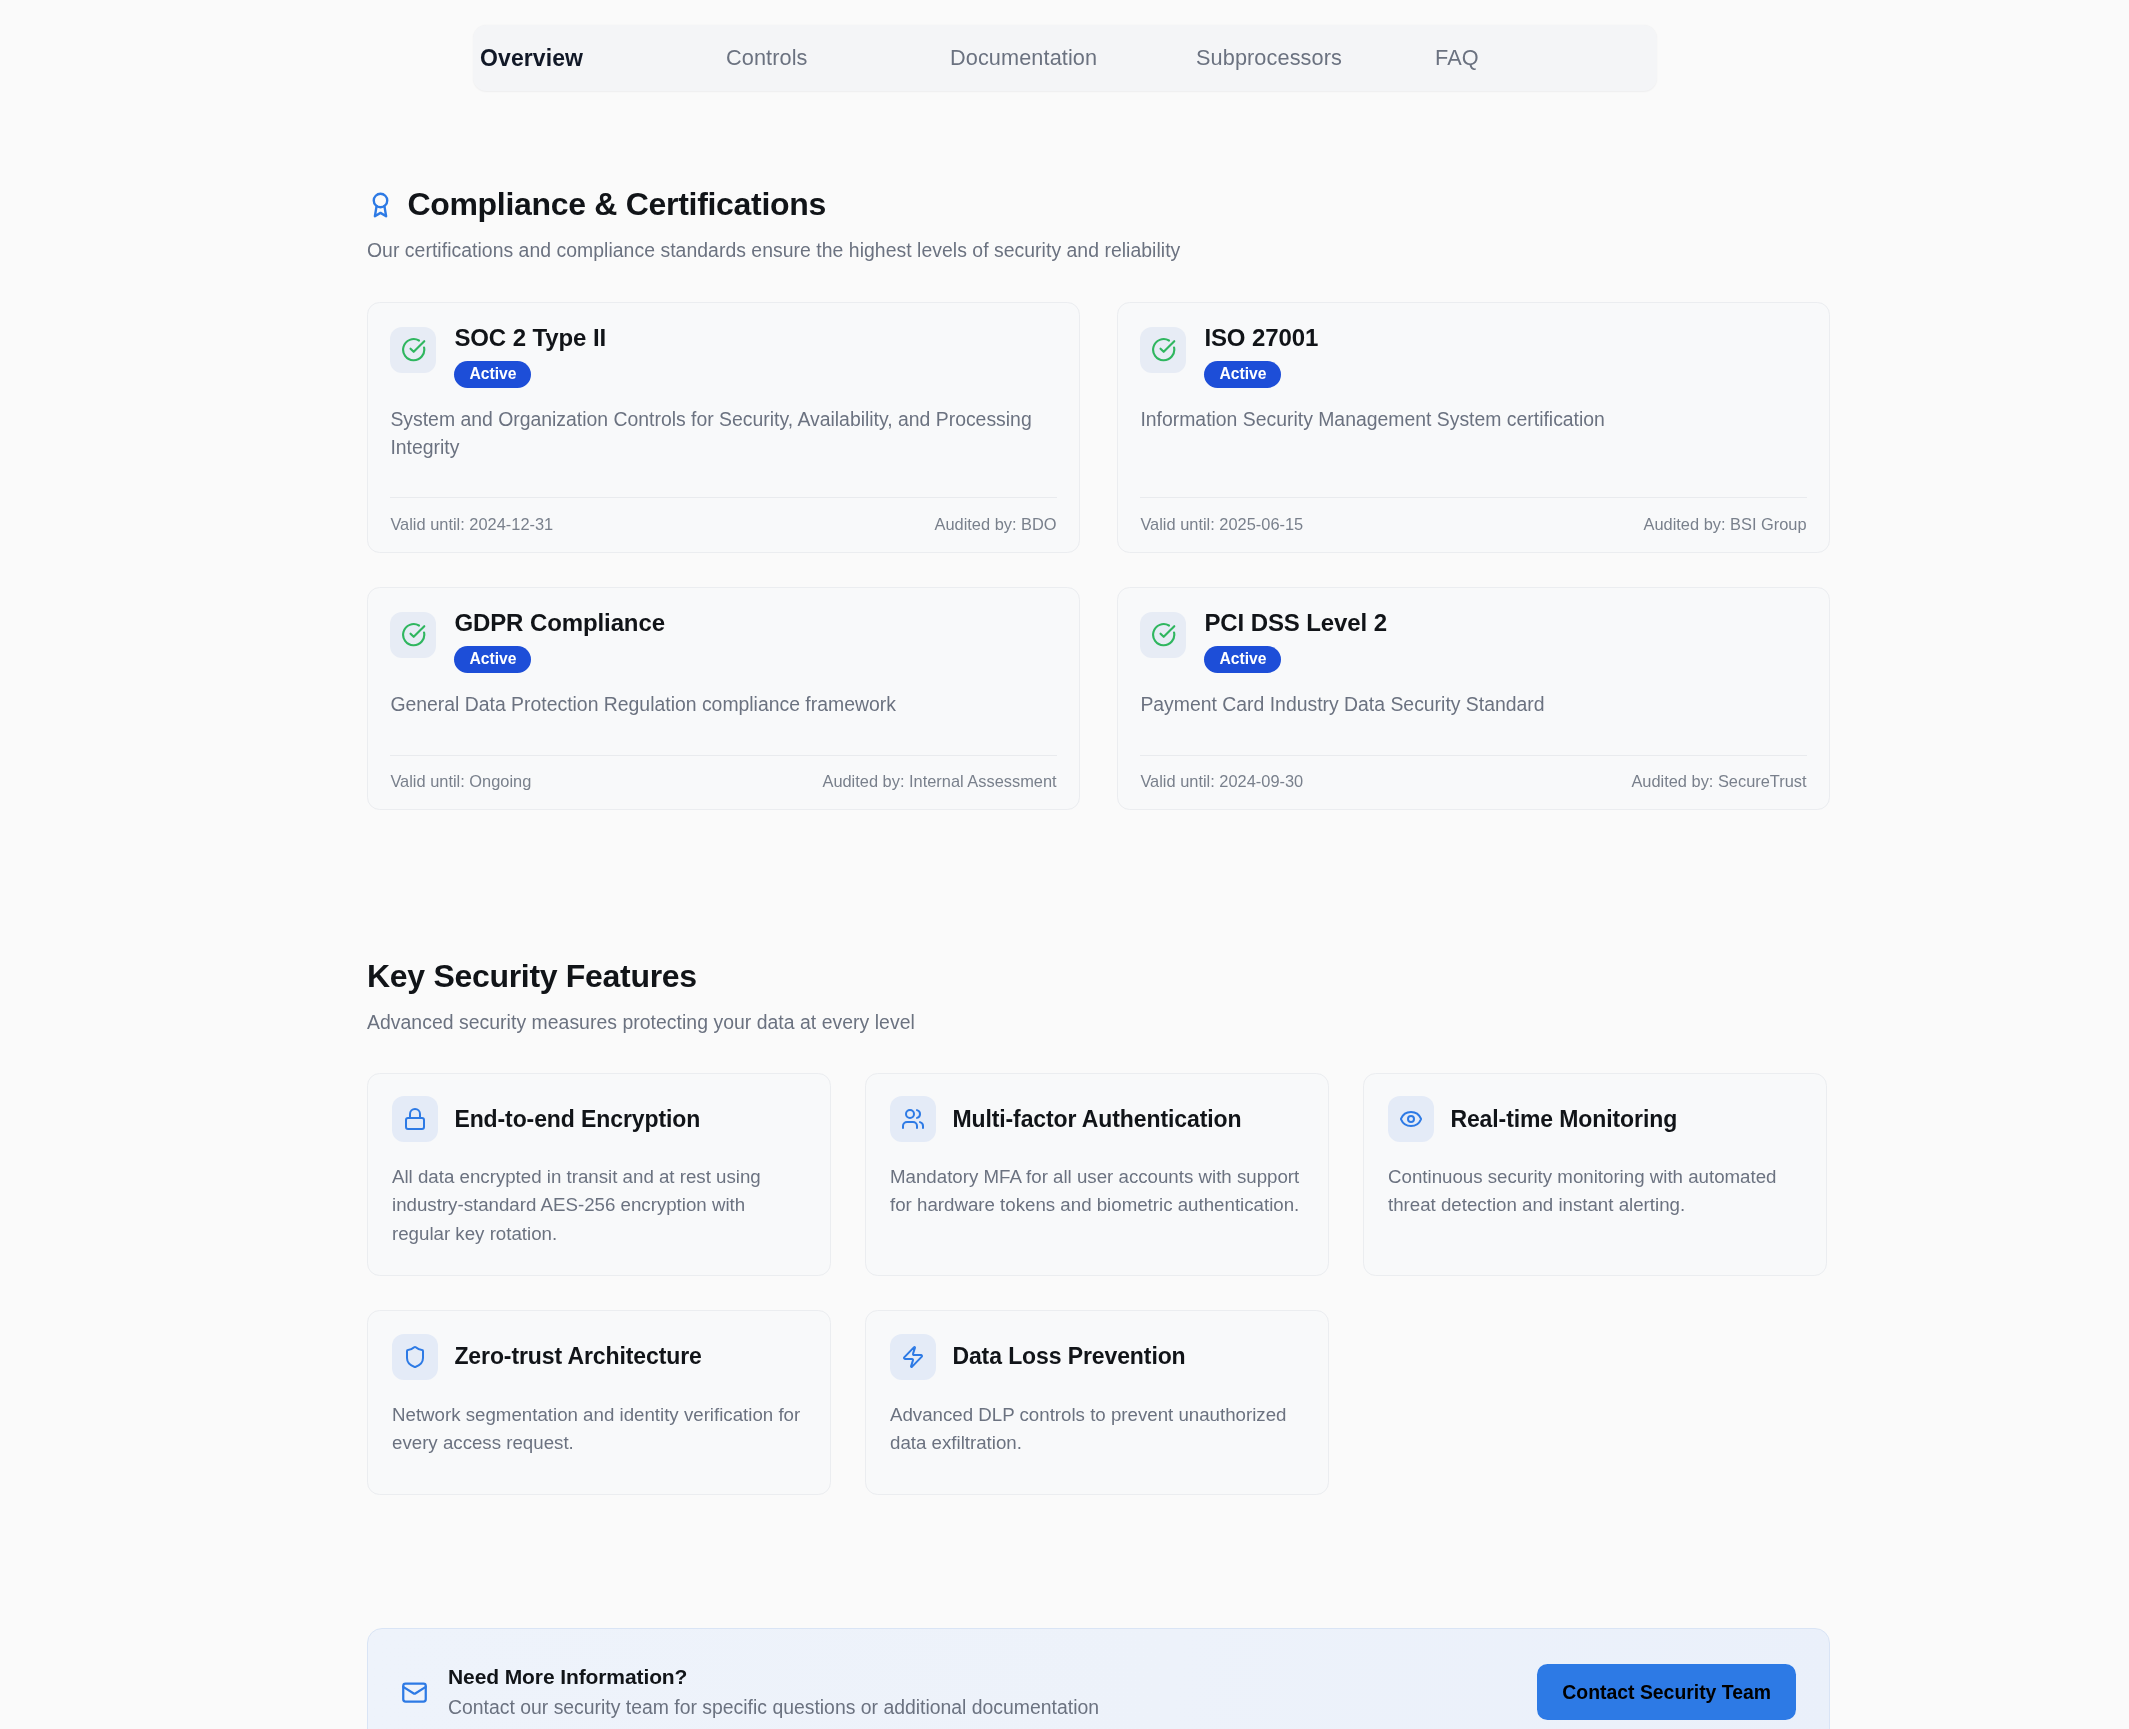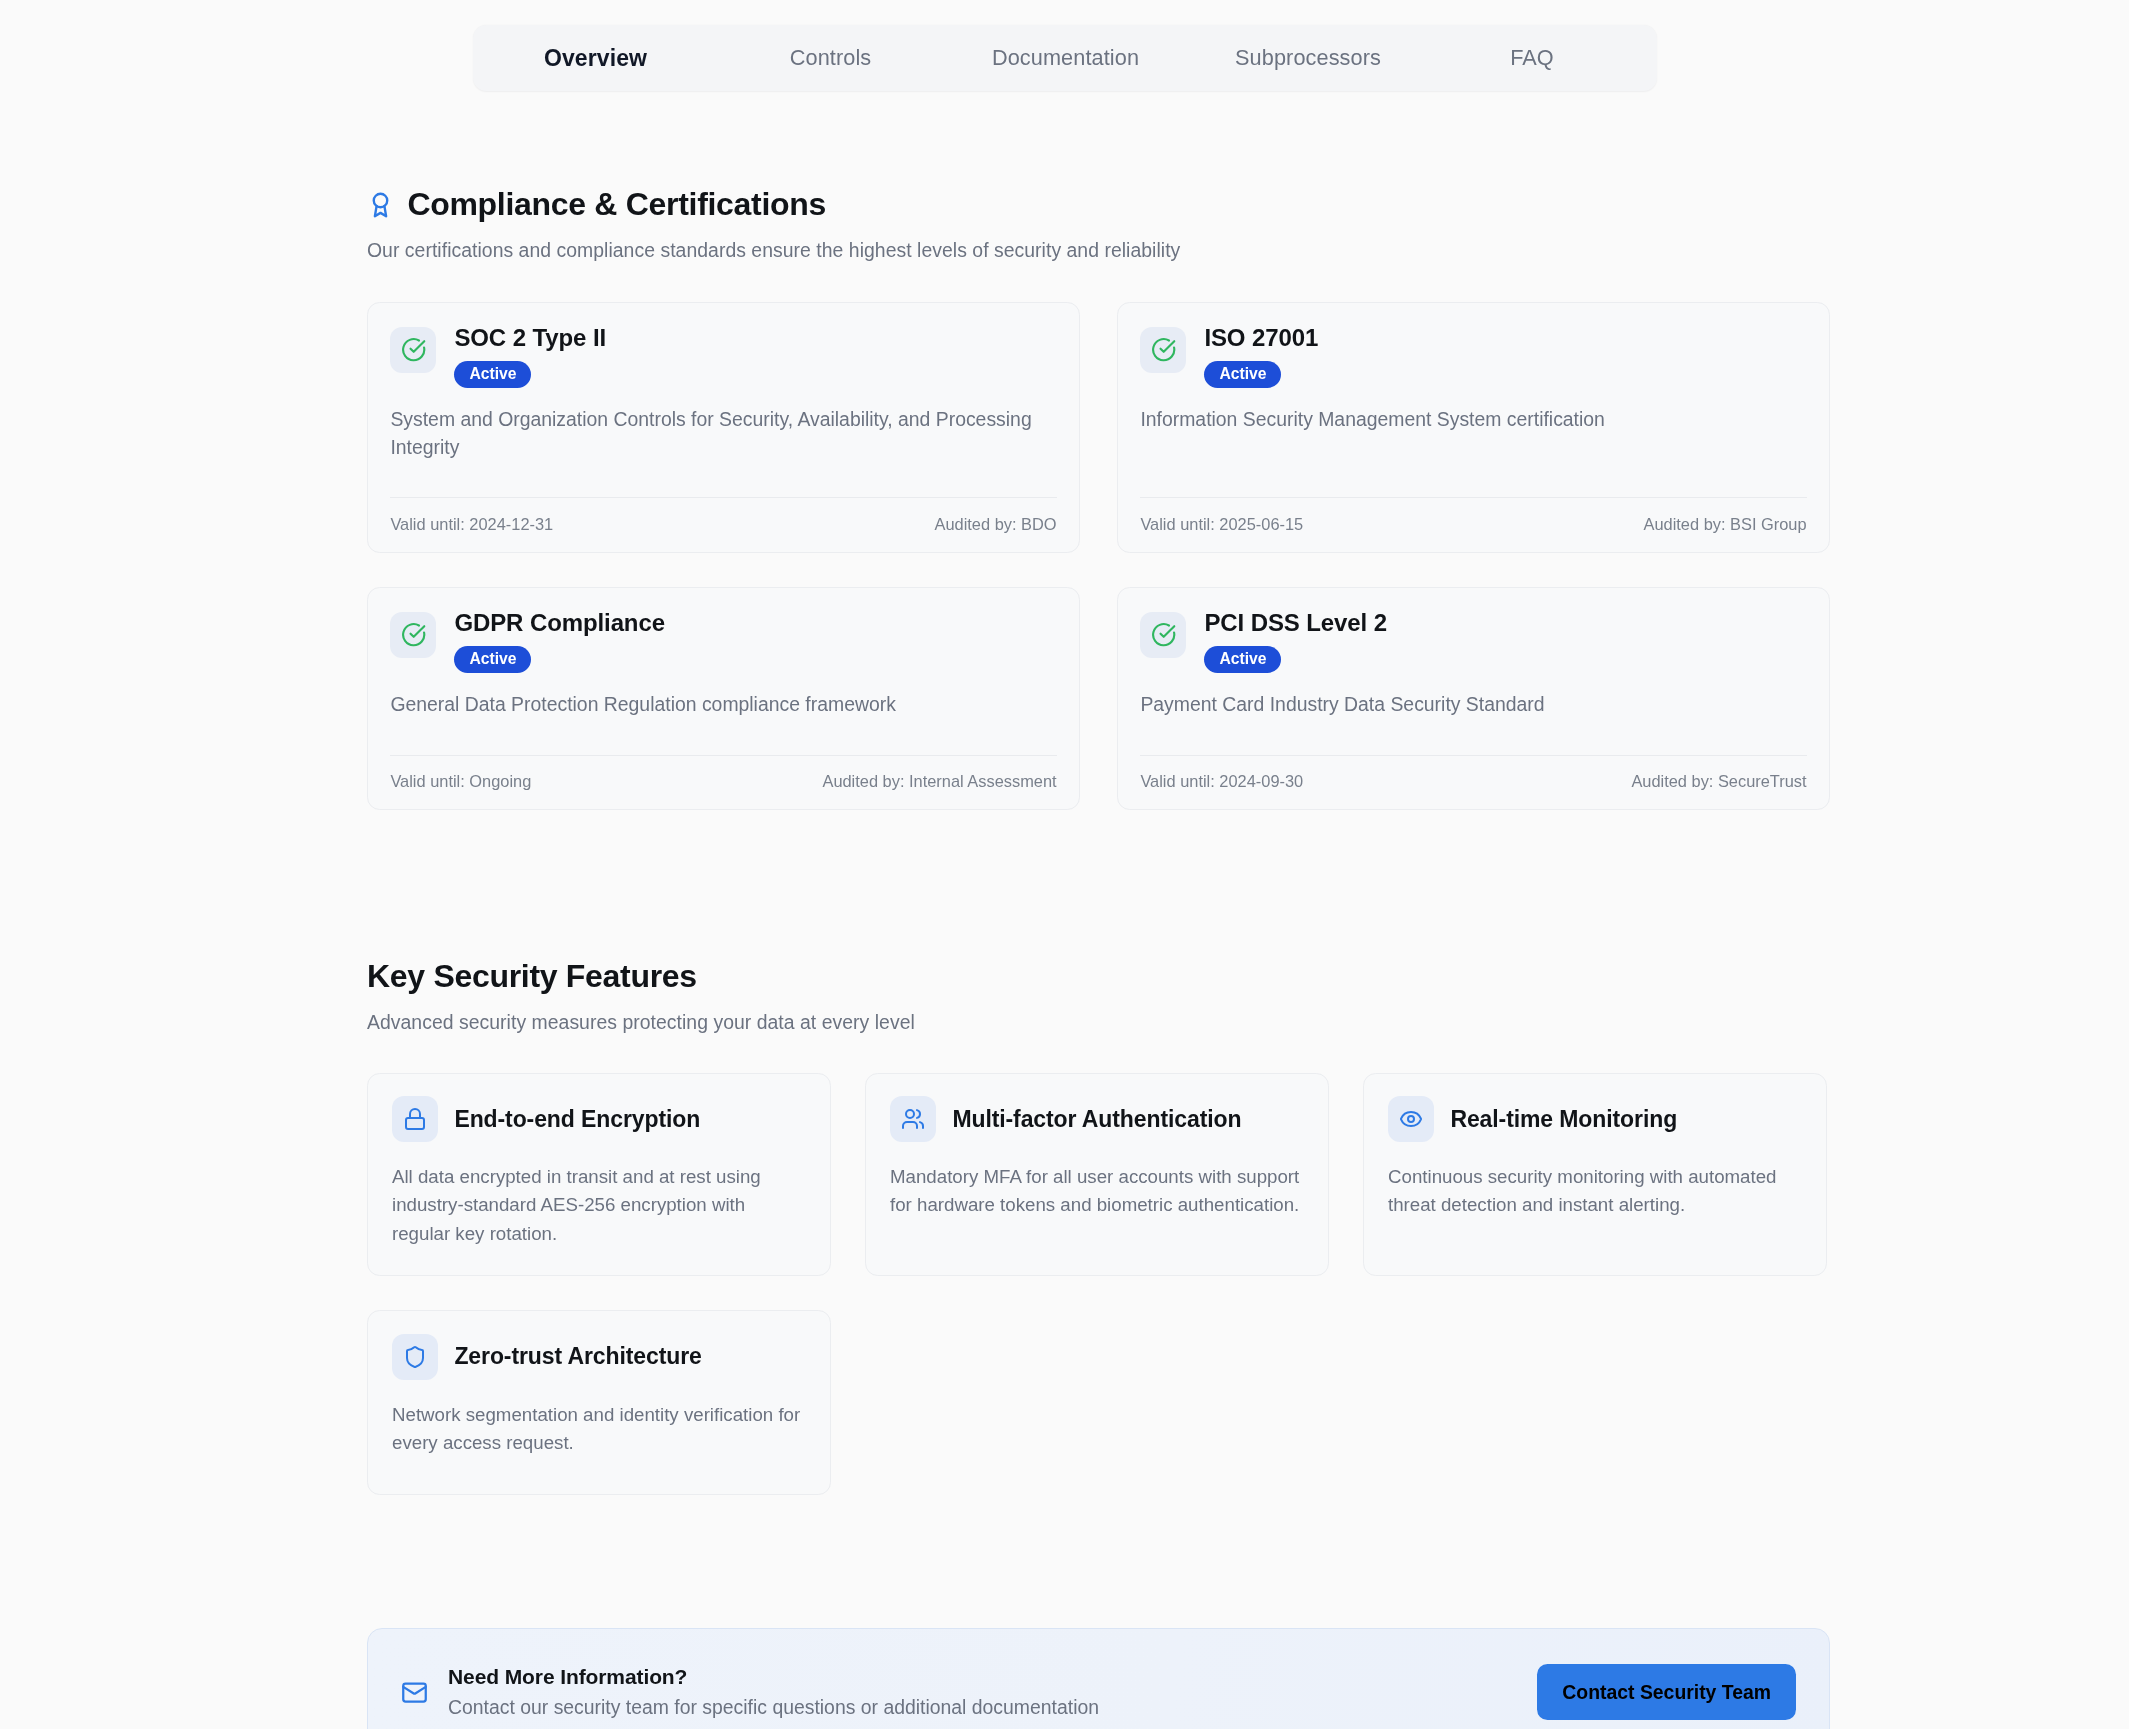--- a/index.html
+++ b/index.html
@@ -29,21 +29,21 @@
     width: 1184px;
     height: 66px;
     background: #f4f5f7;
     border-radius: 13.4px;
     display: flex;
     align-items: center;
     box-shadow: 0 0.7px 1.5px rgba(16,24,40,.05);
   }
   .tab {
     flex: 0 0 auto;
-    text-align: center;
+    text-align: left;
     font-size: 21.7px;
     color: #6b7280;
     letter-spacing: 0.1px;
     cursor: pointer;
     padding: 0 7.5px;
   }
   .tab.t0 { width: 246px; font-weight: 700; color: #111827; font-size: 23px; }
   .tab.t1 { width: 224px; }
   .tab.t2 { width: 246px; }
   .tab.t3 { width: 239px; }
@@ -405,20 +405,31 @@
             <div class="feat-icon-box">
               <svg width="24" height="24" viewBox="0 0 24 24" fill="none" stroke="#2d7ae5" stroke-width="2" stroke-linecap="round" stroke-linejoin="round">
                 <path d="M20 13c0 5-3.5 7.5-7.66 8.95a1 1 0 0 1-.67-.01C7.5 20.5 4 18 4 13V6a1 1 0 0 1 1-1c2 0 4.5-1.2 6.24-2.72a1.17 1.17 0 0 1 1.52 0C14.51 3.81 17 5 19 5a1 1 0 0 1 1 1z"></path>
               </svg>
             </div>
             <div class="feat-name">Zero-trust Architecture</div>
           </div>
           <div class="feat-desc">Network segmentation and identity verification for every access request.</div>
         </div>
 
+        <div class="feat-card r2">
+          <div class="feat-top">
+            <div class="feat-icon-box">
+              <svg width="24" height="24" viewBox="0 0 24 24" fill="none" stroke="#2d7ae5" stroke-width="2" stroke-linecap="round" stroke-linejoin="round">
+                <path d="M4 14a1 1 0 0 1-.78-1.63l9.9-10.2a.5.5 0 0 1 .86.46l-1.92 6.02A1 1 0 0 0 13 10h7a1 1 0 0 1 .78 1.63l-9.9 10.2a.5.5 0 0 1-.86-.46l1.92-6.02A1 1 0 0 0 11 14z"></path>
+              </svg>
+            </div>
+            <div class="feat-name">Data Loss Prevention</div>
+          </div>
+          <div class="feat-desc">Advanced DLP controls to prevent unauthorized data exfiltration.</div>
+        </div>
 
       </div>
     </div>
 
     <div class="cta-wrap">
       <div class="cta">
         <div class="cta-left">
           <span>
             <svg width="27" height="27" viewBox="0 0 24 24" fill="none" stroke="#2d7ae5" stroke-width="2" stroke-linecap="round" stroke-linejoin="round">
               <rect width="20" height="16" x="2" y="4" rx="2"></rect>

